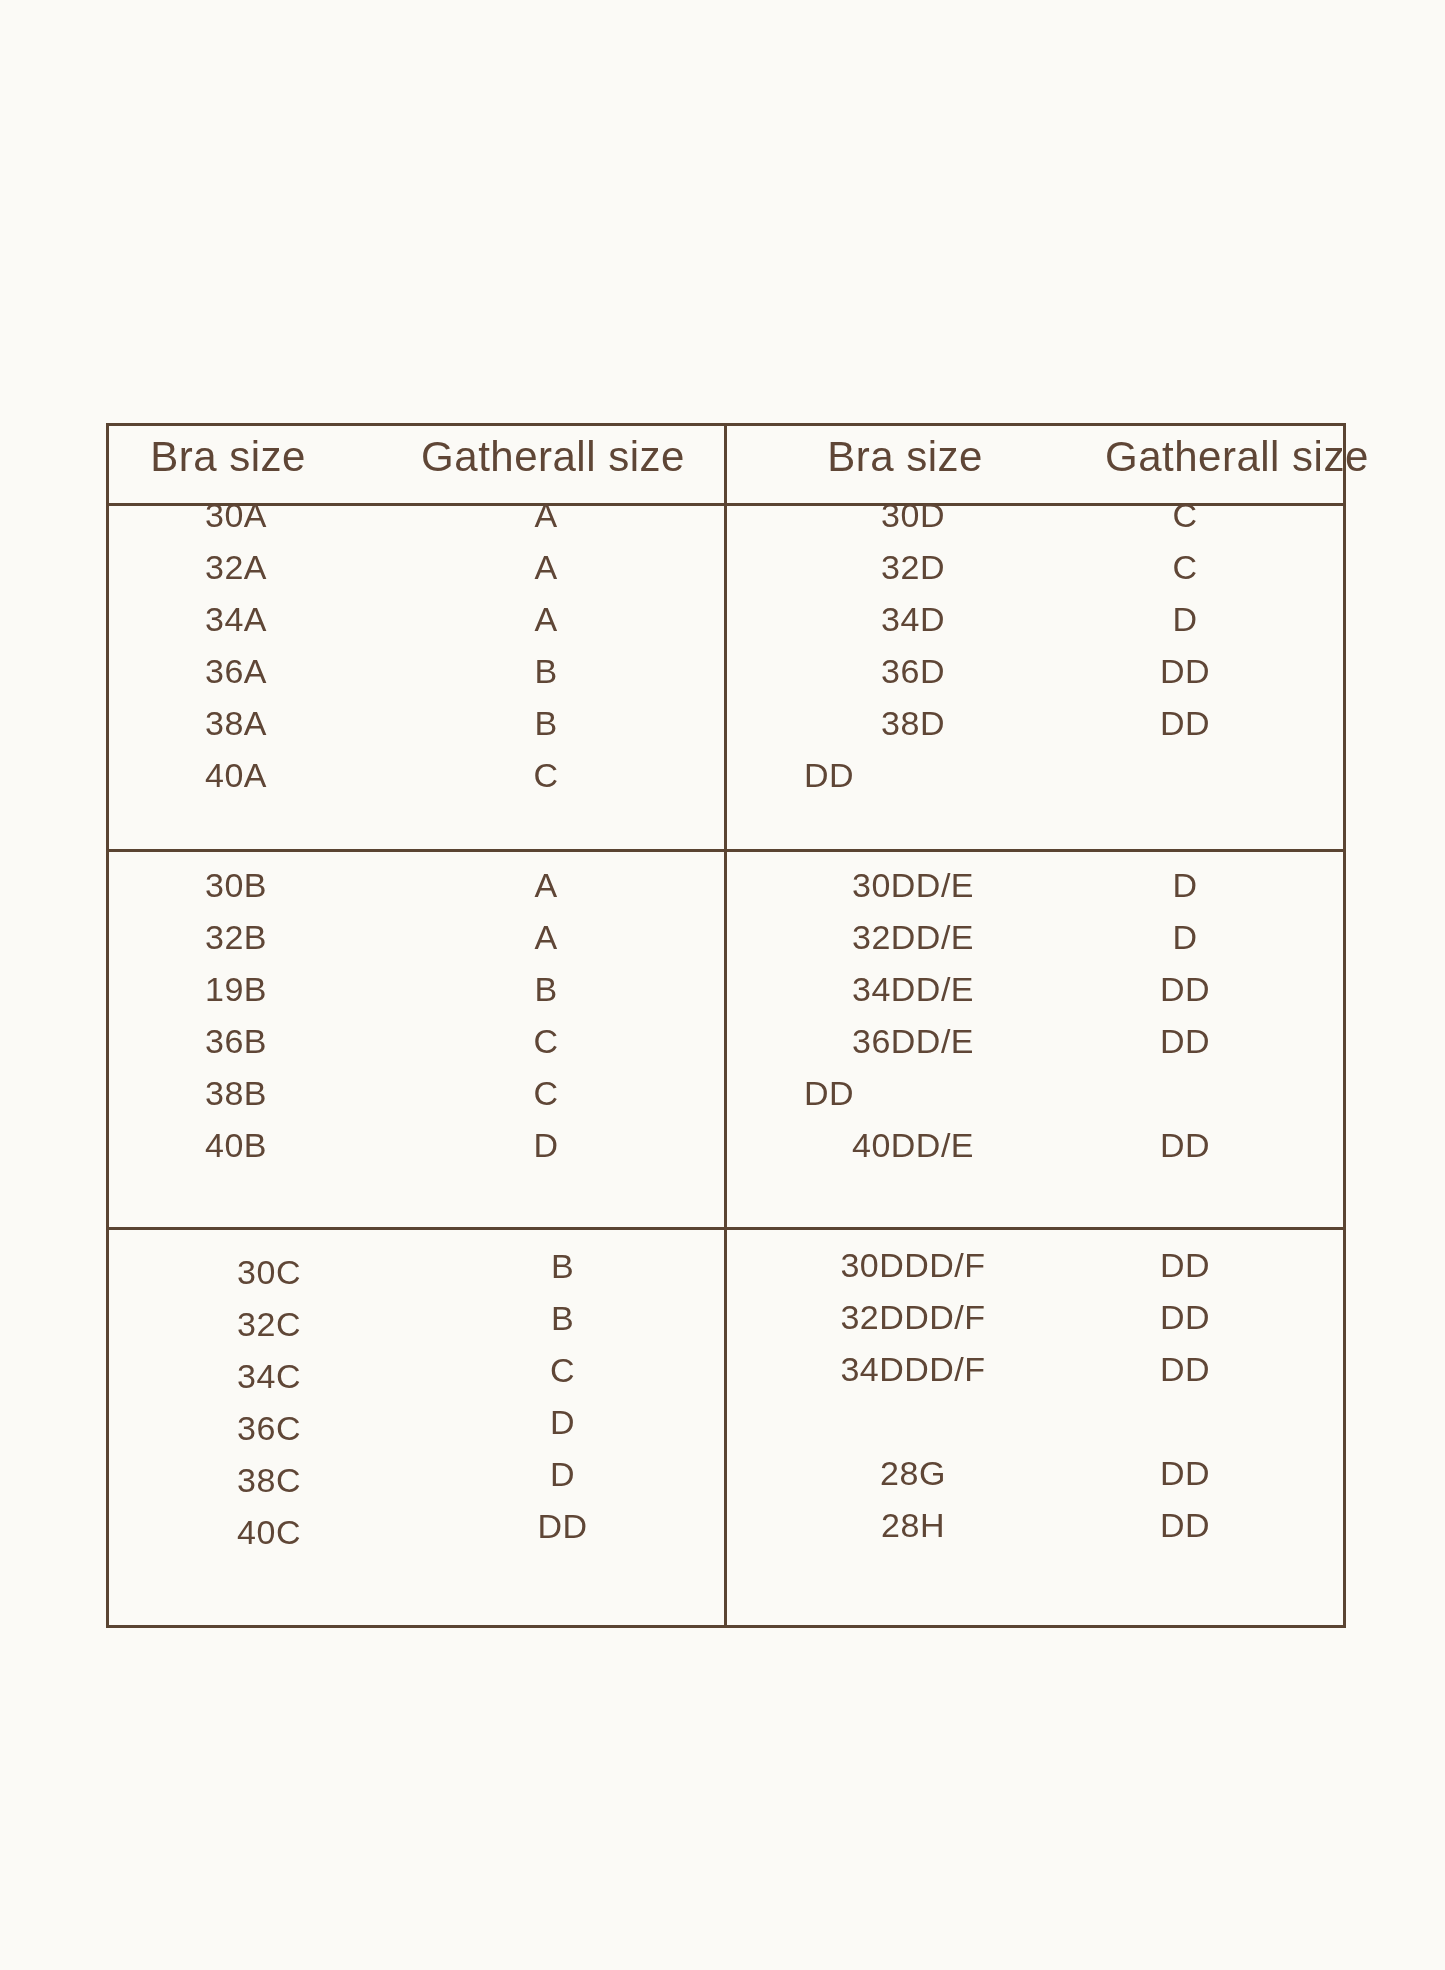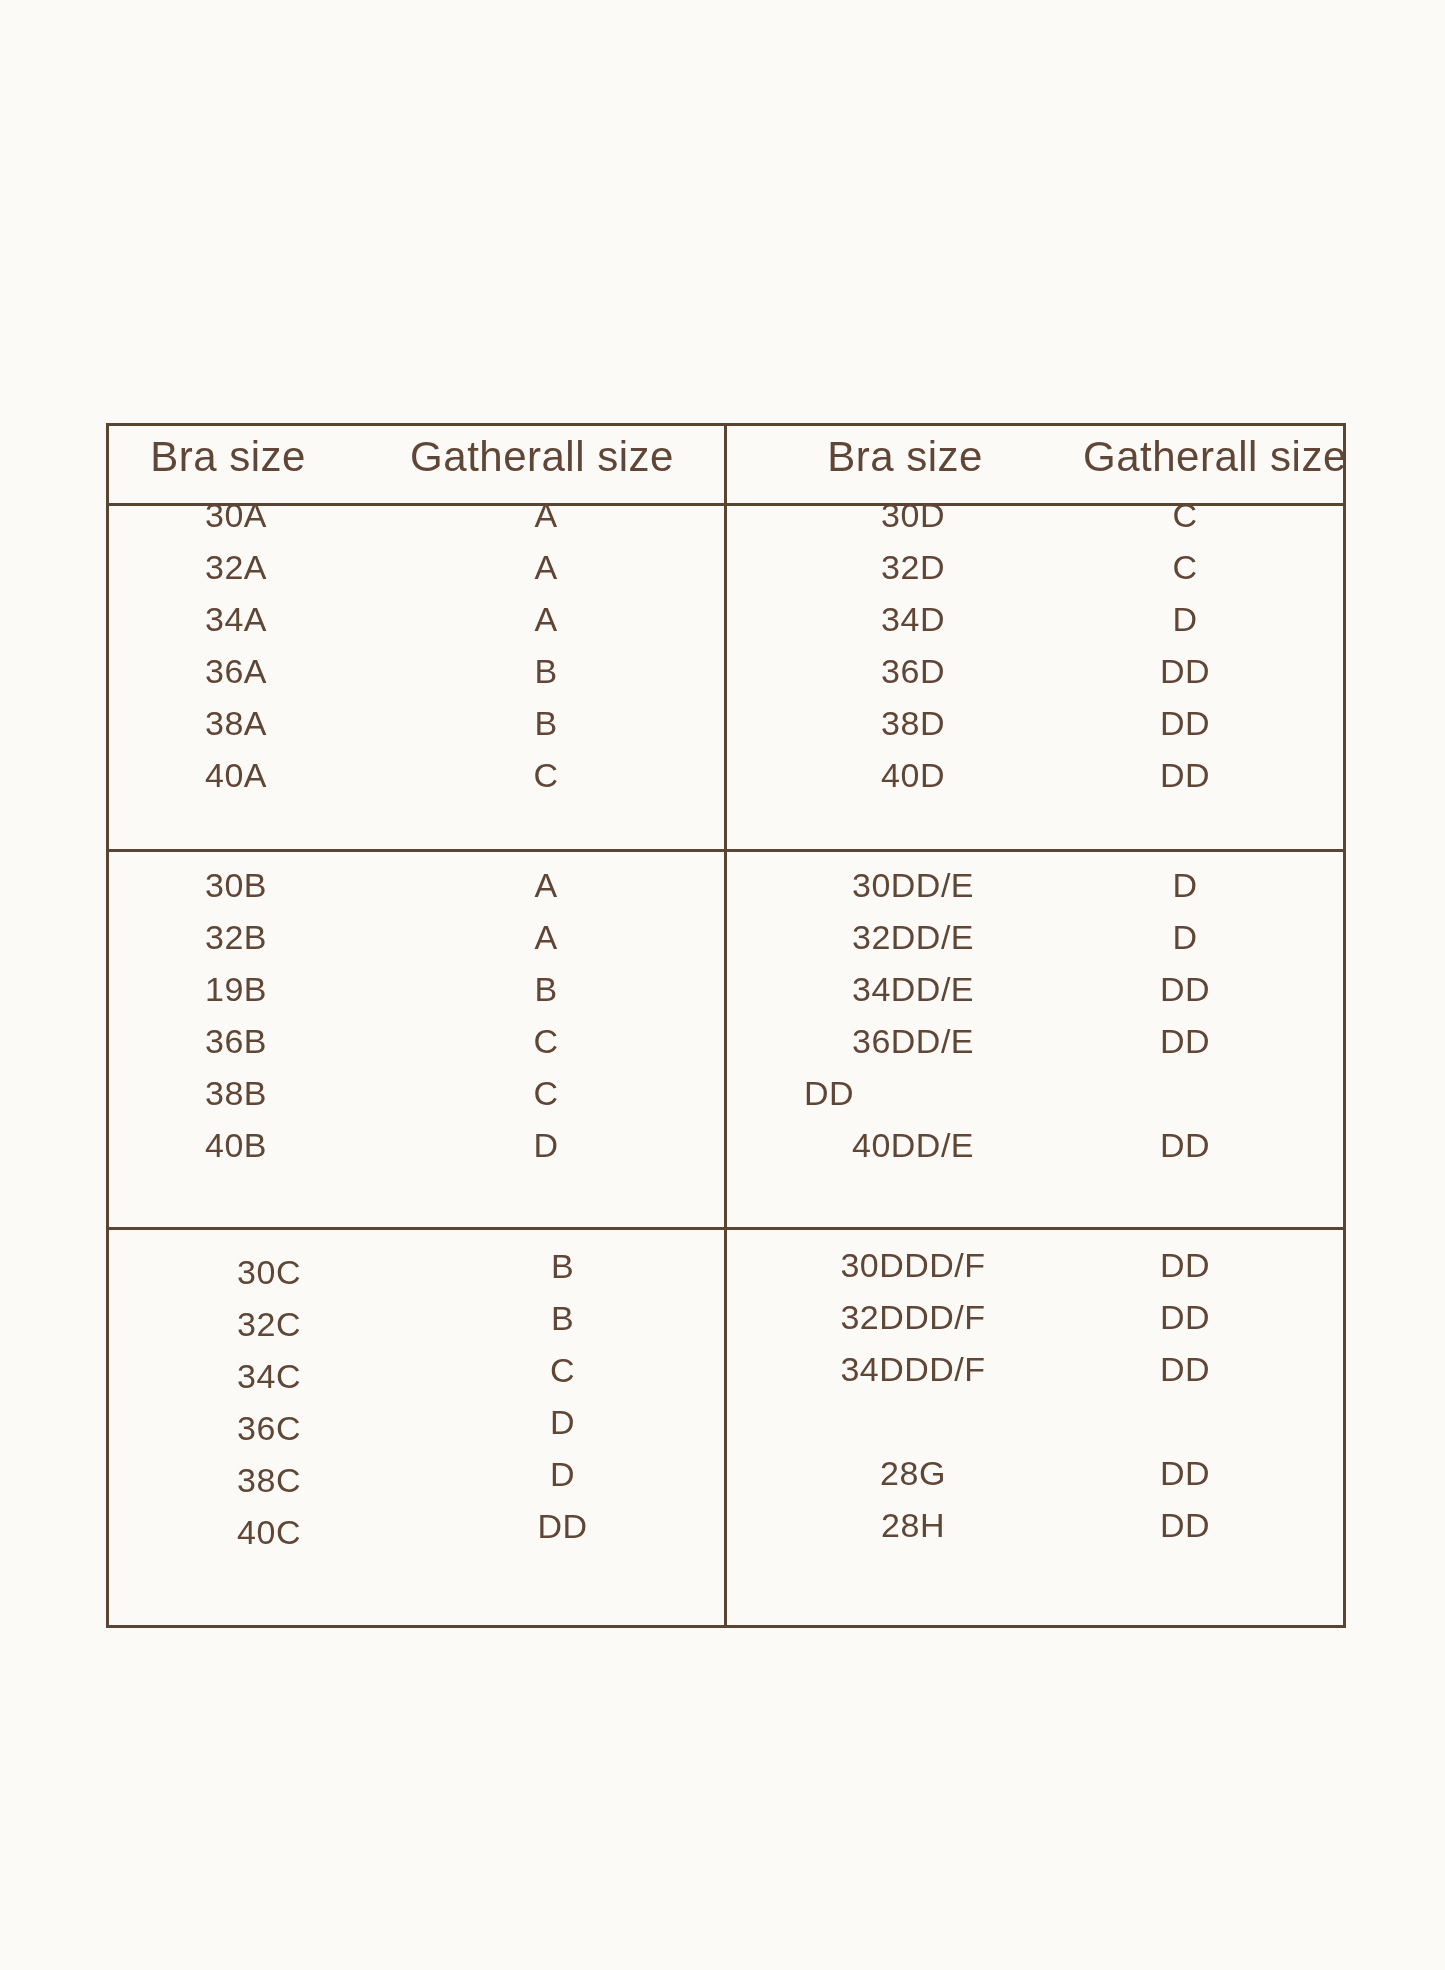--- a/index.html
+++ b/index.html
@@ -52,20 +52,21 @@
   .panel.left  { left: 0;     width: 615px; }
   .panel.right { left: 618px; width: 616px; }
 
   .hdr-row {
     height: 61px;
     display: flex;
     align-items: center;
     font-size: 42px;
     letter-spacing: 0.5px;
     white-space: nowrap;
+    gap: 22px;
   }
 
   .section { box-sizing: border-box; }
   .section.s0 { height: 347px; padding-top: 11px; }
   .section.s1 { height: 378px; padding-top: 34px; }
   .panel.left  .section.s2 { height: 397px; padding-top: 43px; margin-left: 33px; }
   .panel.right .section.s2 { height: 335px; padding-top: 36px; }
 
   .row {
     height: 52px;
@@ -207,21 +208,20 @@
           </div>
         <div class="row">
             <span class="cell c1">36D</span>
             <span class="cell c2">DD</span>
           </div>
         <div class="row">
             <span class="cell c1">38D</span>
             <span class="cell c2">DD</span>
           </div>
         <div class="row">
-            <span class="cell c1">40D</span>
             <span class="cell c2">DD</span>
           </div>
       </div>
 
       <div class="section s1">
         <div class="row">
             <span class="cell c1">30DD/E</span>
             <span class="cell c2">D</span>
           </div>
         <div class="row">

